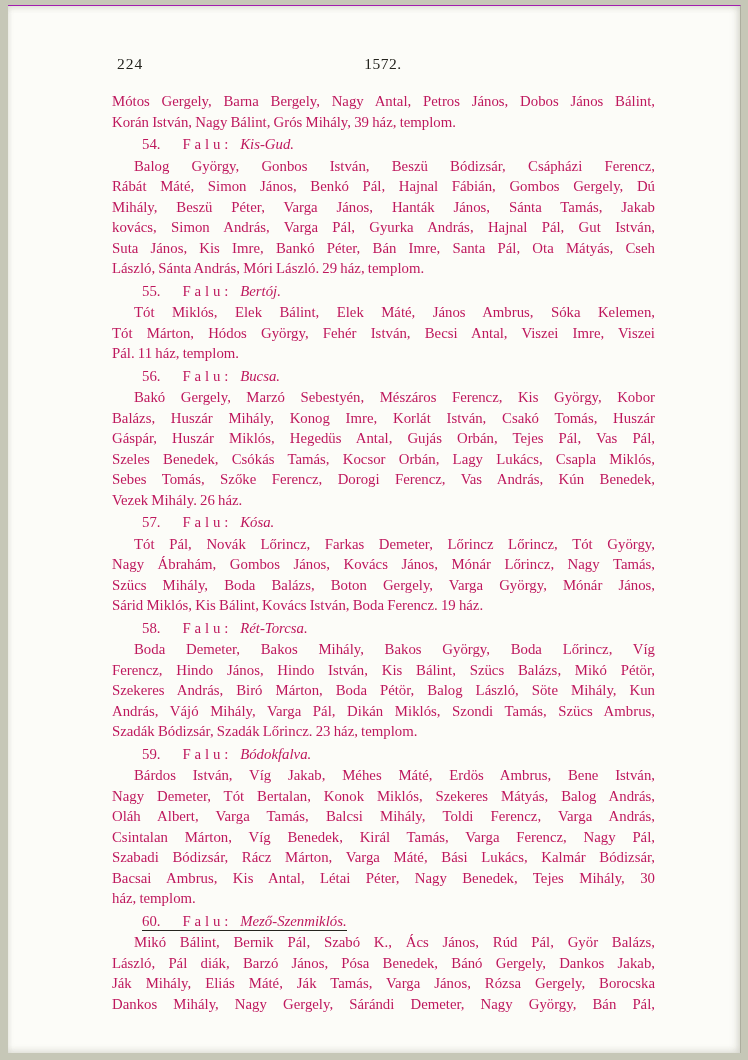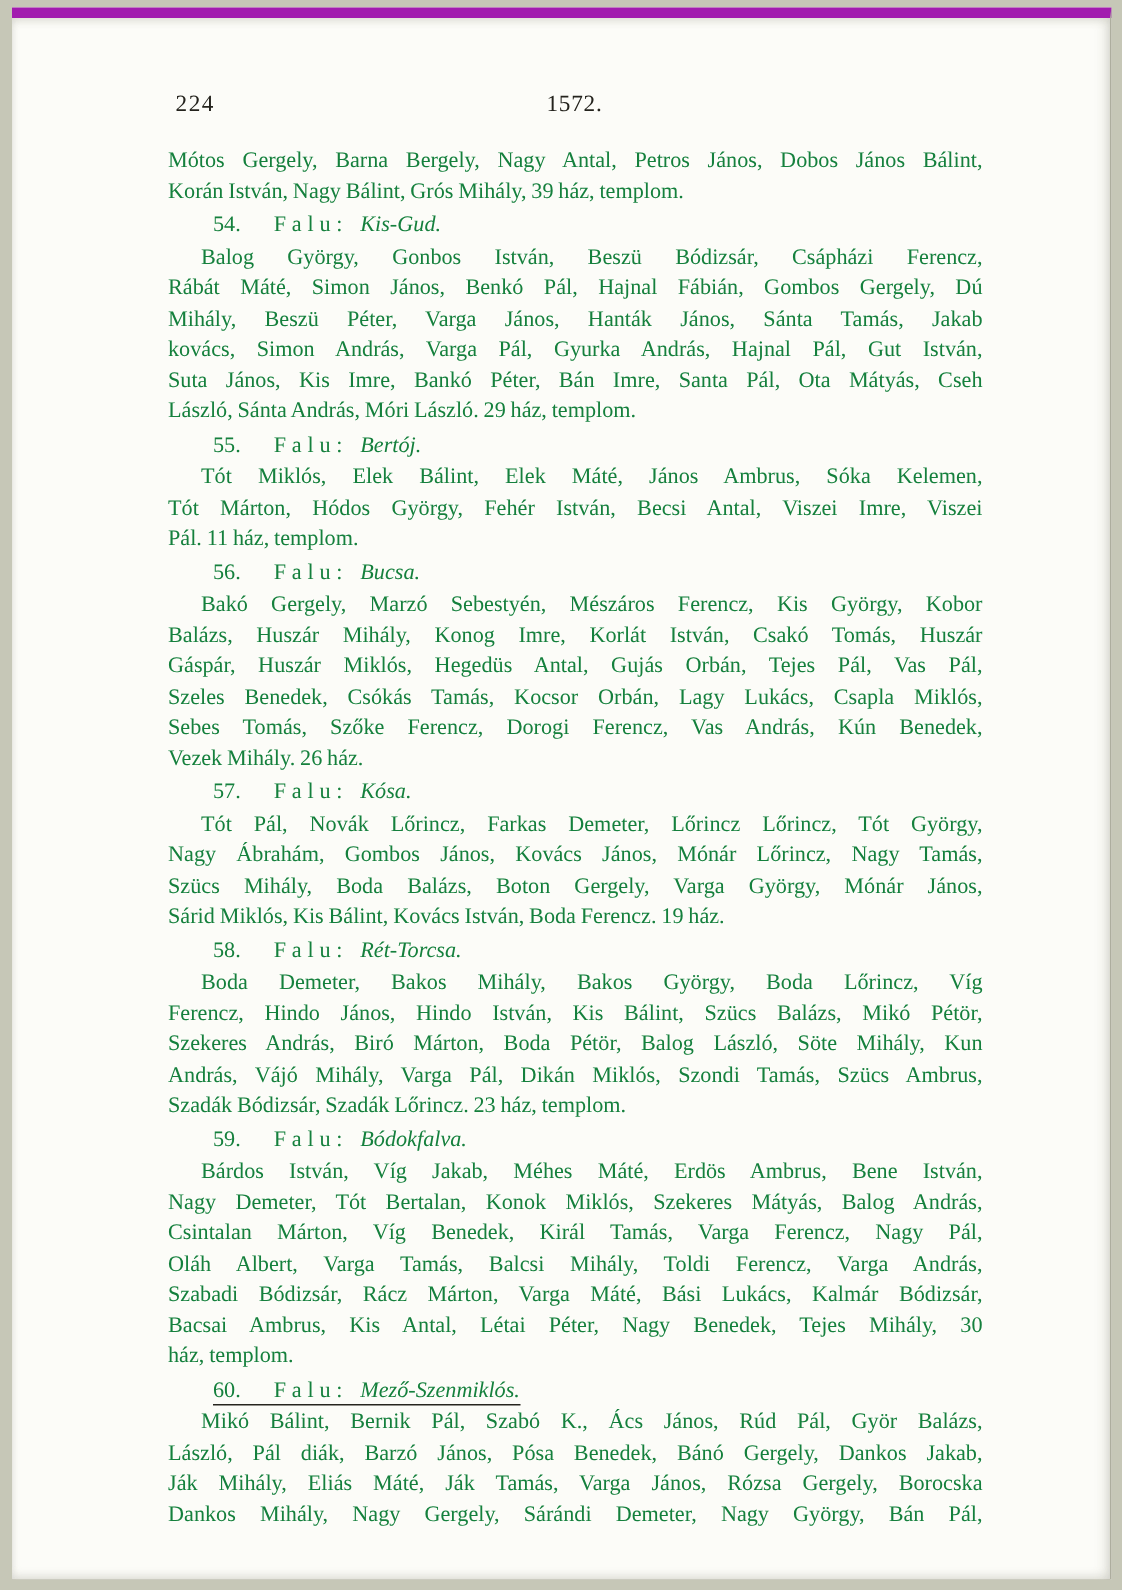--- a/index.html
+++ b/index.html
@@ -12,21 +12,21 @@
   .canvas {
     position:relative;
     width:748px; height:1060px;
     background:#c6c7b7;
   }
   .page {
     position:absolute;
     left:8px; top:5px;
     width:733px; height:1048px;
     background:#fcfcf8;
-    border-top:7px solid #a21caf;
+    border-top:1px solid #a21caf;
     border-right:1px solid #adad9e;
     box-sizing:border-box;
     box-shadow: inset -4px 0 7px rgba(110,110,90,0.14),
                 inset 0 -3px 6px rgba(110,110,90,0.12),
                 inset 0 3px 5px rgba(110,110,90,0.10);
   }
   .header {
     position:relative;
     margin:49px 86px 0 104px;
     height:21px;
@@ -40,21 +40,21 @@
   .year {
     position:absolute; left:0; right:0; top:0;
     text-align:center;
     letter-spacing:0.5px;
   }
   .content {
     margin:15px 86px 0 104px;
     width:543px;
     font-size:14.8px;
     line-height:20.5px;
-    color:#15803d;
+    color:#be185d;
     word-spacing:-0.5px;
   }
   .line {
     text-align:justify;
   }
   .line.just {
     text-align:justify;
     text-align-last:justify;
   }
   .line.indent { text-indent:22px; }
@@ -120,22 +120,22 @@
           <div class="line just indent">Boda Demeter, Bakos Mihály, Bakos György, Boda Lőrincz, Víg</div>
           <div class="line just">Ferencz, Hindo János, Hindo István, Kis Bálint, Szücs Balázs, Mikó Pétör,</div>
           <div class="line just">Szekeres András, Biró Márton, Boda Pétör, Balog László, Söte Mihály, Kun</div>
           <div class="line just">András, Vájó Mihály, Varga Pál, Dikán Miklós, Szondi Tamás, Szücs Ambrus,</div>
           <div class="line">Szadák Bódizsár, Szadák Lőrincz. 23 ház, templom.</div>
         </div>
         <div class="title"><span class="titletext"><span class="num">59.</span><span class="falu">Falu:</span><span class="village">Bódokfalva.</span></span></div>
         <div class="para">
           <div class="line just indent">Bárdos István, Víg Jakab, Méhes Máté, Erdös Ambrus, Bene István,</div>
           <div class="line just">Nagy Demeter, Tót Bertalan, Konok Miklós, Szekeres Mátyás, Balog András,</div>
+          <div class="line just">Oláh Albert, Varga Tamás, Balcsi Mihály, Toldi Ferencz, Varga András,</div>
           <div class="line just">Csintalan Márton, Víg Benedek, Királ Tamás, Varga Ferencz, Nagy Pál,</div>
-          <div class="line just">Oláh Albert, Varga Tamás, Balcsi Mihály, Toldi Ferencz, Varga András,</div>
           <div class="line just">Szabadi Bódizsár, Rácz Márton, Varga Máté, Bási Lukács, Kalmár Bódizsár,</div>
           <div class="line just">Bacsai Ambrus, Kis Antal, Létai Péter, Nagy Benedek, Tejes Mihály, 30</div>
           <div class="line">ház, templom.</div>
         </div>
         <div class="title underlined"><span class="titletext"><span class="num">60.</span><span class="falu">Falu:</span><span class="village">Mező-Szenmiklós.</span></span></div>
         <div class="para">
           <div class="line just indent">Mikó Bálint, Bernik Pál, Szabó K., Ács János, Rúd Pál, Györ Balázs,</div>
           <div class="line just">László, Pál diák, Barzó János, Pósa Benedek, Bánó Gergely, Dankos Jakab,</div>
           <div class="line just">Ják Mihály, Eliás Máté, Ják Tamás, Varga János, Rózsa Gergely, Borocska</div>
           <div class="line just">Dankos Mihály, Nagy Gergely, Sárándi Demeter, Nagy György, Bán Pál,</div>

